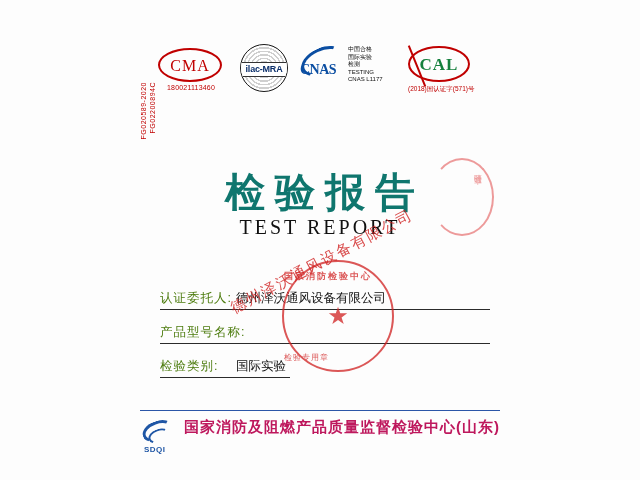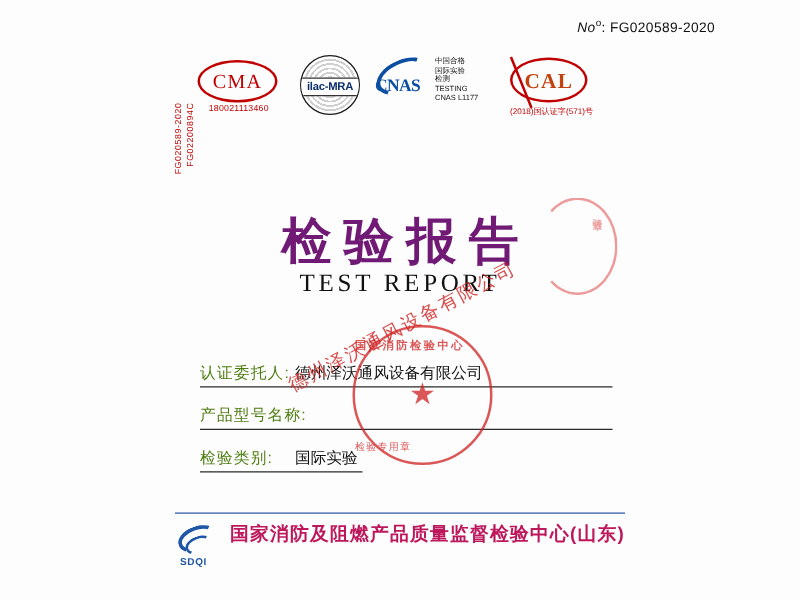--- a/index.html
+++ b/index.html
@@ -191,21 +191,21 @@
   .cal {
     left: 268px;
     top: 4px;
     width: 66px;
   }
   .cal .oval {
     width: 62px;
     height: 36px;
     border: 2.5px solid #c00000;
     border-radius: 50%;
-    color: #c2410c;
+    color: #15803d;
     font-weight: bold;
     font-size: 17px;
     line-height: 33px;
     letter-spacing: 1px;
     font-family: "Liberation Serif", serif;
     box-sizing: border-box;
     position: relative;
   }
   .cal .slash {
     position: absolute;
@@ -227,21 +227,21 @@
   .title-cn {
     position: absolute;
     top: 165px;
     left: 0;
     width: 640px;
     text-align: center;
     font-family: "Liberation Serif", serif;
     font-weight: bold;
     font-size: 40px;
     letter-spacing: 10px;
-    color: #701a75;
+    color: #0f766e;
     text-indent: 10px;
   }
   .title-en {
     position: absolute;
     top: 216px;
     left: 0;
     width: 640px;
     text-align: center;
     font-family: "Liberation Serif", serif;
     font-weight: normal;
@@ -444,23 +444,20 @@
     color: #1f56a5;
     letter-spacing: 0.1px;
     white-space: nowrap;
   }
 </style>
 </head>
 <body>
 
 <div class="page">
 
-  <div class="report-no">
-    <span class="no-label">No</span><span class="no-sup">o</span><span>: FG020589-2020</span>
-  </div>
 
   <div class="logo-strip">
 
     <div class="vcode">FG020589-2020</div>
     <div class="vcode vcode2">FG02200894C</div>
 
     <div class="logo-block cma">
       <div class="oval">CMA</div>
       <div class="subnum">180021113460</div>
     </div>

